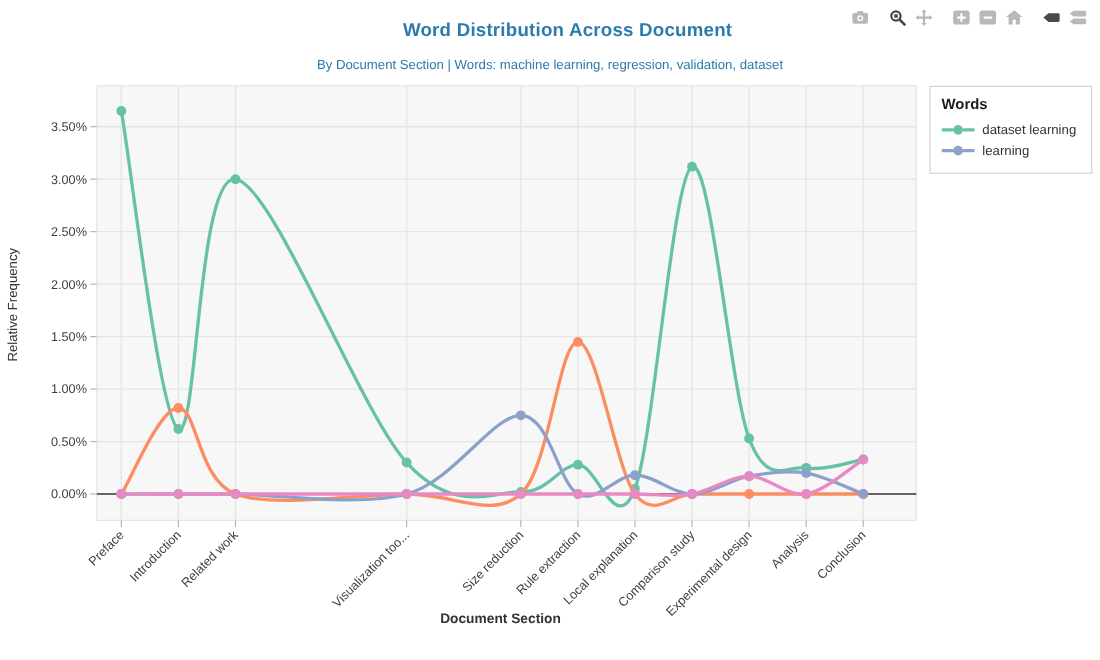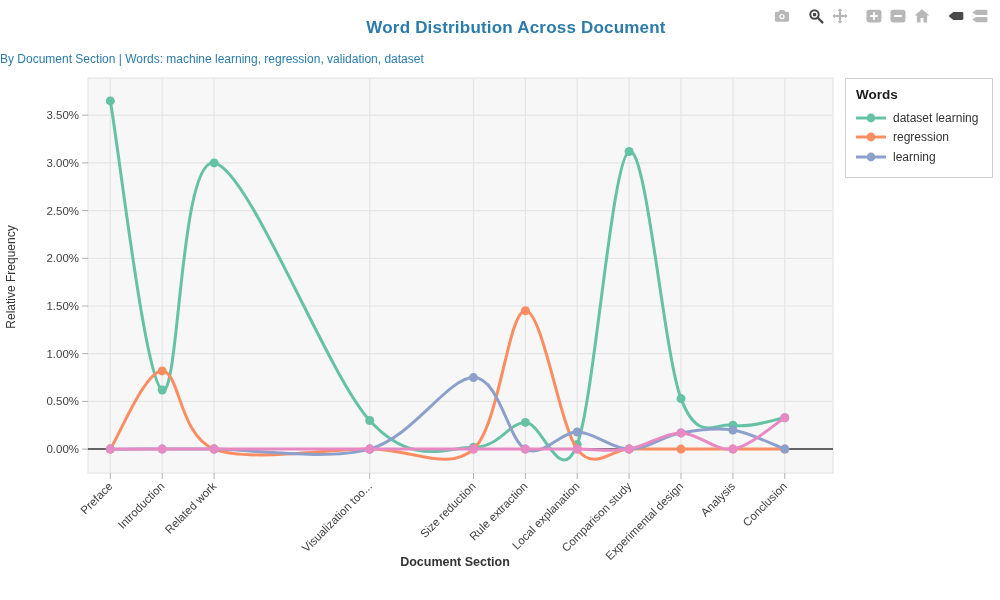--- a/index.html
+++ b/index.html
@@ -5,21 +5,21 @@
   html,body{margin:0;padding:0;}
   body{
     width:1000px;height:600px;position:relative;overflow:hidden;
     background:#ffffff;font-family:"Liberation Sans", sans-serif;
   }
   .chart-title{
     position:absolute;top:18px;left:0;width:1000px;text-align:center;
     font-size:17px;font-weight:bold;color:#2b7bab;letter-spacing:.2px;margin-left:16px;
   }
   .chart-subtitle{
-    position:absolute;top:52px;left:0;width:1000px;
+    position:absolute;top:52px;left:0;width:1000px;text-align:center;
     font-size:12px;color:#2b7bab;
   }
   #chart{position:absolute;left:0;top:0;}
   .modebar{position:absolute;top:5px;right:8px;display:flex;align-items:center;}
   .modebar-group{display:flex;margin-left:10px;}
   .modebar-btn{
     width:24px;height:22px;display:flex;align-items:center;justify-content:center;
     color:#b8b8b8;cursor:pointer;background:none;border:none;padding:0;
   }
   .modebar-btn.active{color:#4a4a4a;}
@@ -219,30 +219,20 @@
               <line x1="1" y1="6" x2="10" y2="6" stroke="#66c2a5" stroke-width="3" stroke-linecap="round"></line>
               <line x1="20" y1="6" x2="29" y2="6" stroke="#66c2a5" stroke-width="3" stroke-linecap="round"></line>
               <circle cx="15" cy="6" r="4.4" fill="#66c2a5"></circle>
             </svg>
           </span>
           <span class="legend-label">dataset learning</span>
         </div>
         <div class="legend-item">
           <span class="legend-swatch">
             <svg width="30" height="12">
-              <line x1="1" y1="6" x2="10" y2="6" stroke="#fc8d62" stroke-width="3" stroke-linecap="round"></line>
-              <line x1="20" y1="6" x2="29" y2="6" stroke="#fc8d62" stroke-width="3" stroke-linecap="round"></line>
-              <circle cx="15" cy="6" r="4.4" fill="#fc8d62"></circle>
-            </svg>
-          </span>
-          <span class="legend-label">regression</span>
-        </div>
-        <div class="legend-item">
-          <span class="legend-swatch">
-            <svg width="30" height="12">
               <line x1="1" y1="6" x2="10" y2="6" stroke="#8da0cb" stroke-width="3" stroke-linecap="round"></line>
               <line x1="20" y1="6" x2="29" y2="6" stroke="#8da0cb" stroke-width="3" stroke-linecap="round"></line>
               <circle cx="15" cy="6" r="4.4" fill="#8da0cb"></circle>
             </svg>
           </span>
           <span class="legend-label">learning</span>
         </div>
       </div>
   </div>
 

